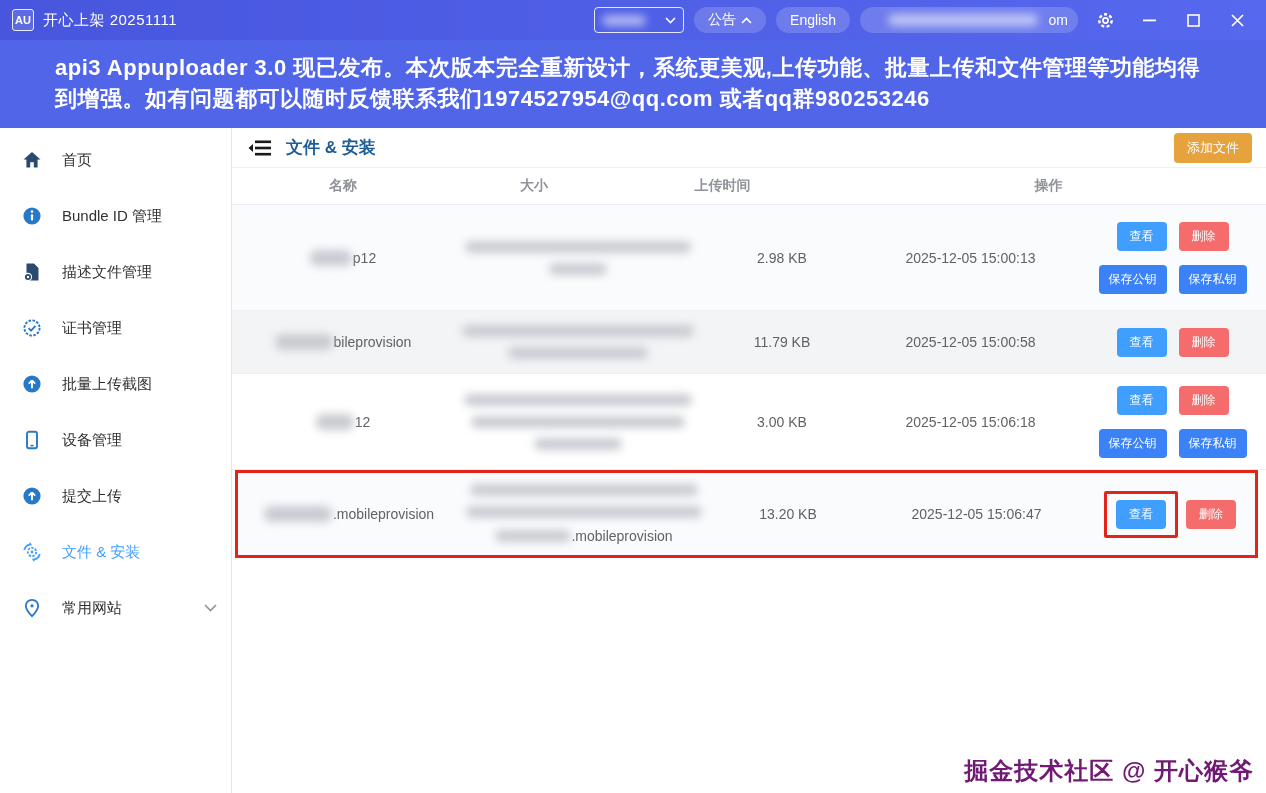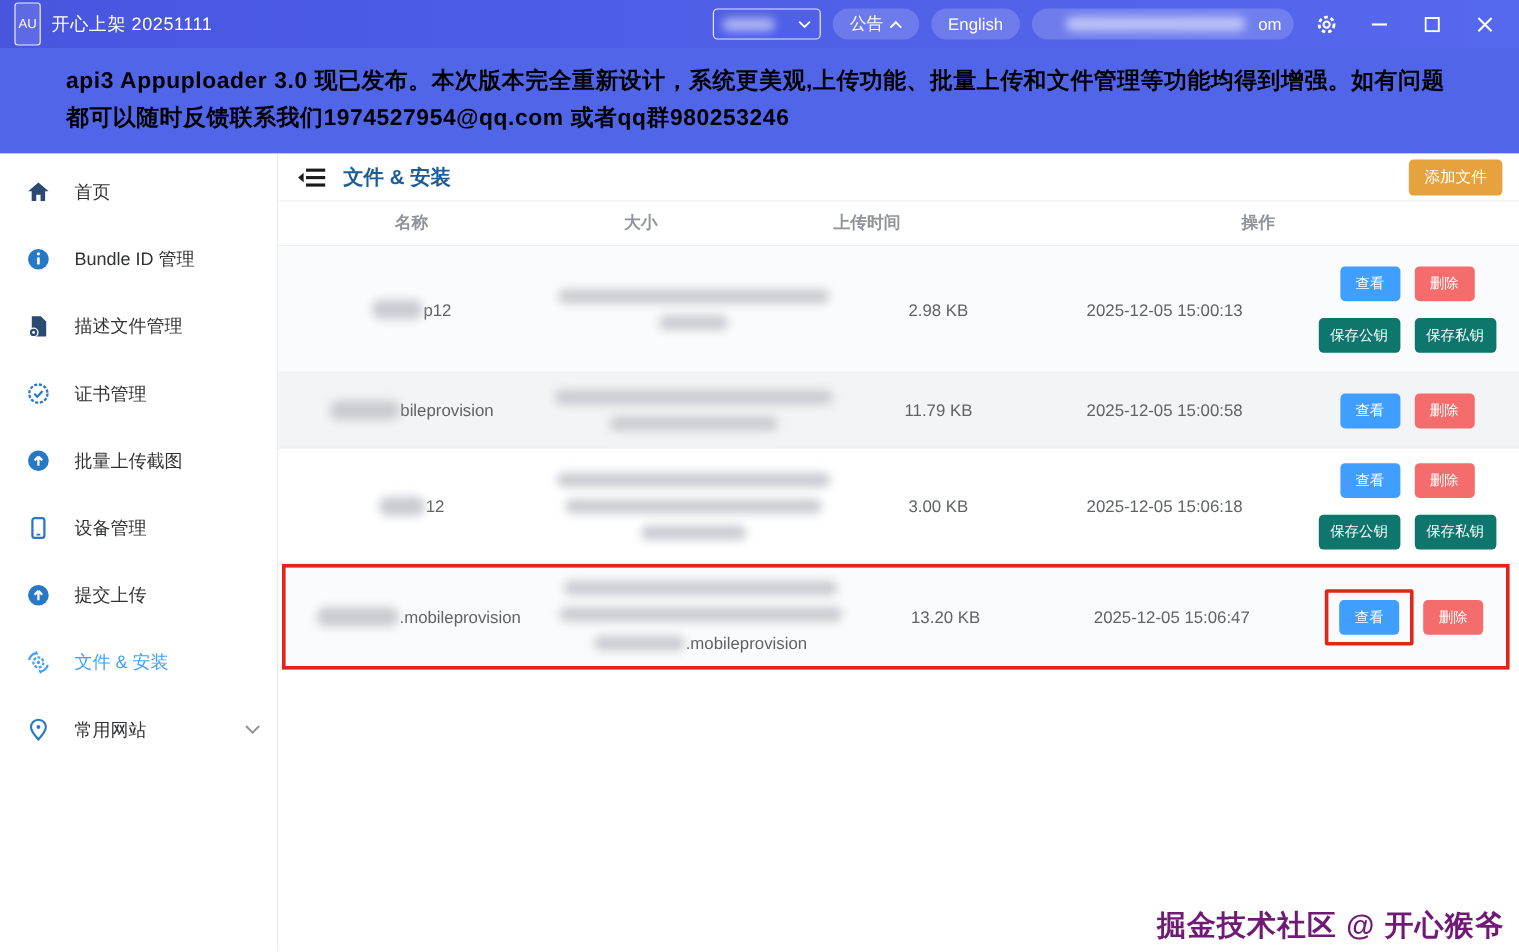--- a/index.html
+++ b/index.html
@@ -1,31 +1,31 @@
 <!DOCTYPE html>
 <html><head>
 <meta charset="utf-8">
 <style>
   * { margin:0; padding:0; box-sizing:border-box; }
   html,body { width:1266px; height:793px; font-family:"Liberation Sans","DejaVu Sans",sans-serif; background:#fff; overflow:hidden; }
 
   
   .titlebar { height:40px; background:linear-gradient(90deg,#4856de,#5668ee); display:flex; align-items:center; padding:0 12px; color:#fff; }
-  .app-logo { width:22px; height:36px; border:1.5px solid #e8ecff; border-radius:3px; display:flex; align-items:center; justify-content:center; font-size:11px; font-weight:normal; margin-right:9px; background:rgba(255,255,255,.12); }
+  .app-logo { width:22px; height:22px; border:1.5px solid #e8ecff; border-radius:3px; display:flex; align-items:center; justify-content:center; font-size:11px; font-weight:bold; margin-right:9px; background:rgba(255,255,255,.12); }
   .app-title { font-size:15px; letter-spacing:.5px; }
   .tb-right { margin-left:auto; display:flex; align-items:center; gap:10px; }
   .tb-select { width:90px; height:26px; border:1.5px solid rgba(255,255,255,.85); border-radius:4px; display:flex; align-items:center; justify-content:space-between; padding:0 7px; cursor:pointer; }
   .tb-pill { height:26px; background:rgba(255,255,255,.17); border-radius:14px; display:flex; align-items:center; justify-content:center; padding:0 14px; font-size:14px; cursor:pointer; gap:5px; }
   .tb-account { width:218px; justify-content:flex-end; padding-right:10px; }
   .blur-blob { background:rgba(255,255,255,.55); border-radius:7px; filter:blur(4px); display:inline-block; }
   .win-btn { width:34px; height:28px; display:flex; align-items:center; justify-content:center; cursor:pointer; font-size:15px; }
   .win-btn svg { display:block; }
 
   
-  .banner { height:88px; background:#5065e8; color:#000000; font-size:19px; font-weight:bold; line-height:31px; padding:12px 46px 0 55px; letter-spacing:.5px; }
+  .banner { height:88px; background:#5065e8; color:#ffffff; font-size:22px; font-weight:bold; line-height:31px; padding:12px 46px 0 55px; letter-spacing:.5px; }
 
   
   .body { display:flex; height:665px;border-radius:16px; }
   .sidebar { width:232px; border-right:1px solid #e4e7ed; background:#fff; padding-top:4px; flex-shrink:0; }
   .side-item { height:56px; display:flex; align-items:center; padding:0 14px 0 22px; gap:20px; font-size:15px; color:#303133; cursor:pointer; }
   .side-item .lbl { flex:1; }
   .side-item.active { color:#409eff; }
   .icon20 { width:20px; height:20px; flex-shrink:0; }
 
   .content { flex:1; position:relative; background:#fff; }
@@ -48,21 +48,21 @@
   .row-4 { height:88px;  background:#fafbfd; border:3px solid #e1251b; margin:0 8px 0 3px; }
   .cell-center { display:flex; align-items:center; justify-content:center; gap:1px; }
   .gray-blob { background:#c9cbd1; border-radius:7px; filter:blur(4px); display:inline-block; vertical-align:middle; }
   .path-lines { display:flex; flex-direction:column; align-items:center; gap:10px; }
   .path-lines .pl { display:flex; align-items:center; }
   .ops { display:flex; flex-direction:column; gap:14px; align-items:center; }
   .ops-line { display:flex; gap:12px; align-items:center; }
   .btn { border:none; border-radius:4px; color:#fff; font-size:12px; padding:6px 13px; cursor:pointer; font-family:inherit; white-space:nowrap; }
   .btn-view { background:#409eff; }
   .btn-del  { background:#f56c6c; }
-  .btn-save { background:#0f766e; padding:6px 10px; }
+  .btn-save { background:#3b82f6; padding:6px 10px; }
   .red-box { border:3px solid #e1251b; border-radius:2px; padding:6px 9px; display:inline-flex; }
 
   .watermark { position:absolute; right:12px; bottom:6px; font-size:24px; font-weight:bold; color:#701a75; text-shadow:1px 1px 0 #fff,2px 2px 1px #fff; letter-spacing:1px; }
 </style>
 </head>
 <body>
 
 <div class="titlebar">
   <div class="app-logo">AU</div>
   <div class="app-title">开心上架 20251111</div>

